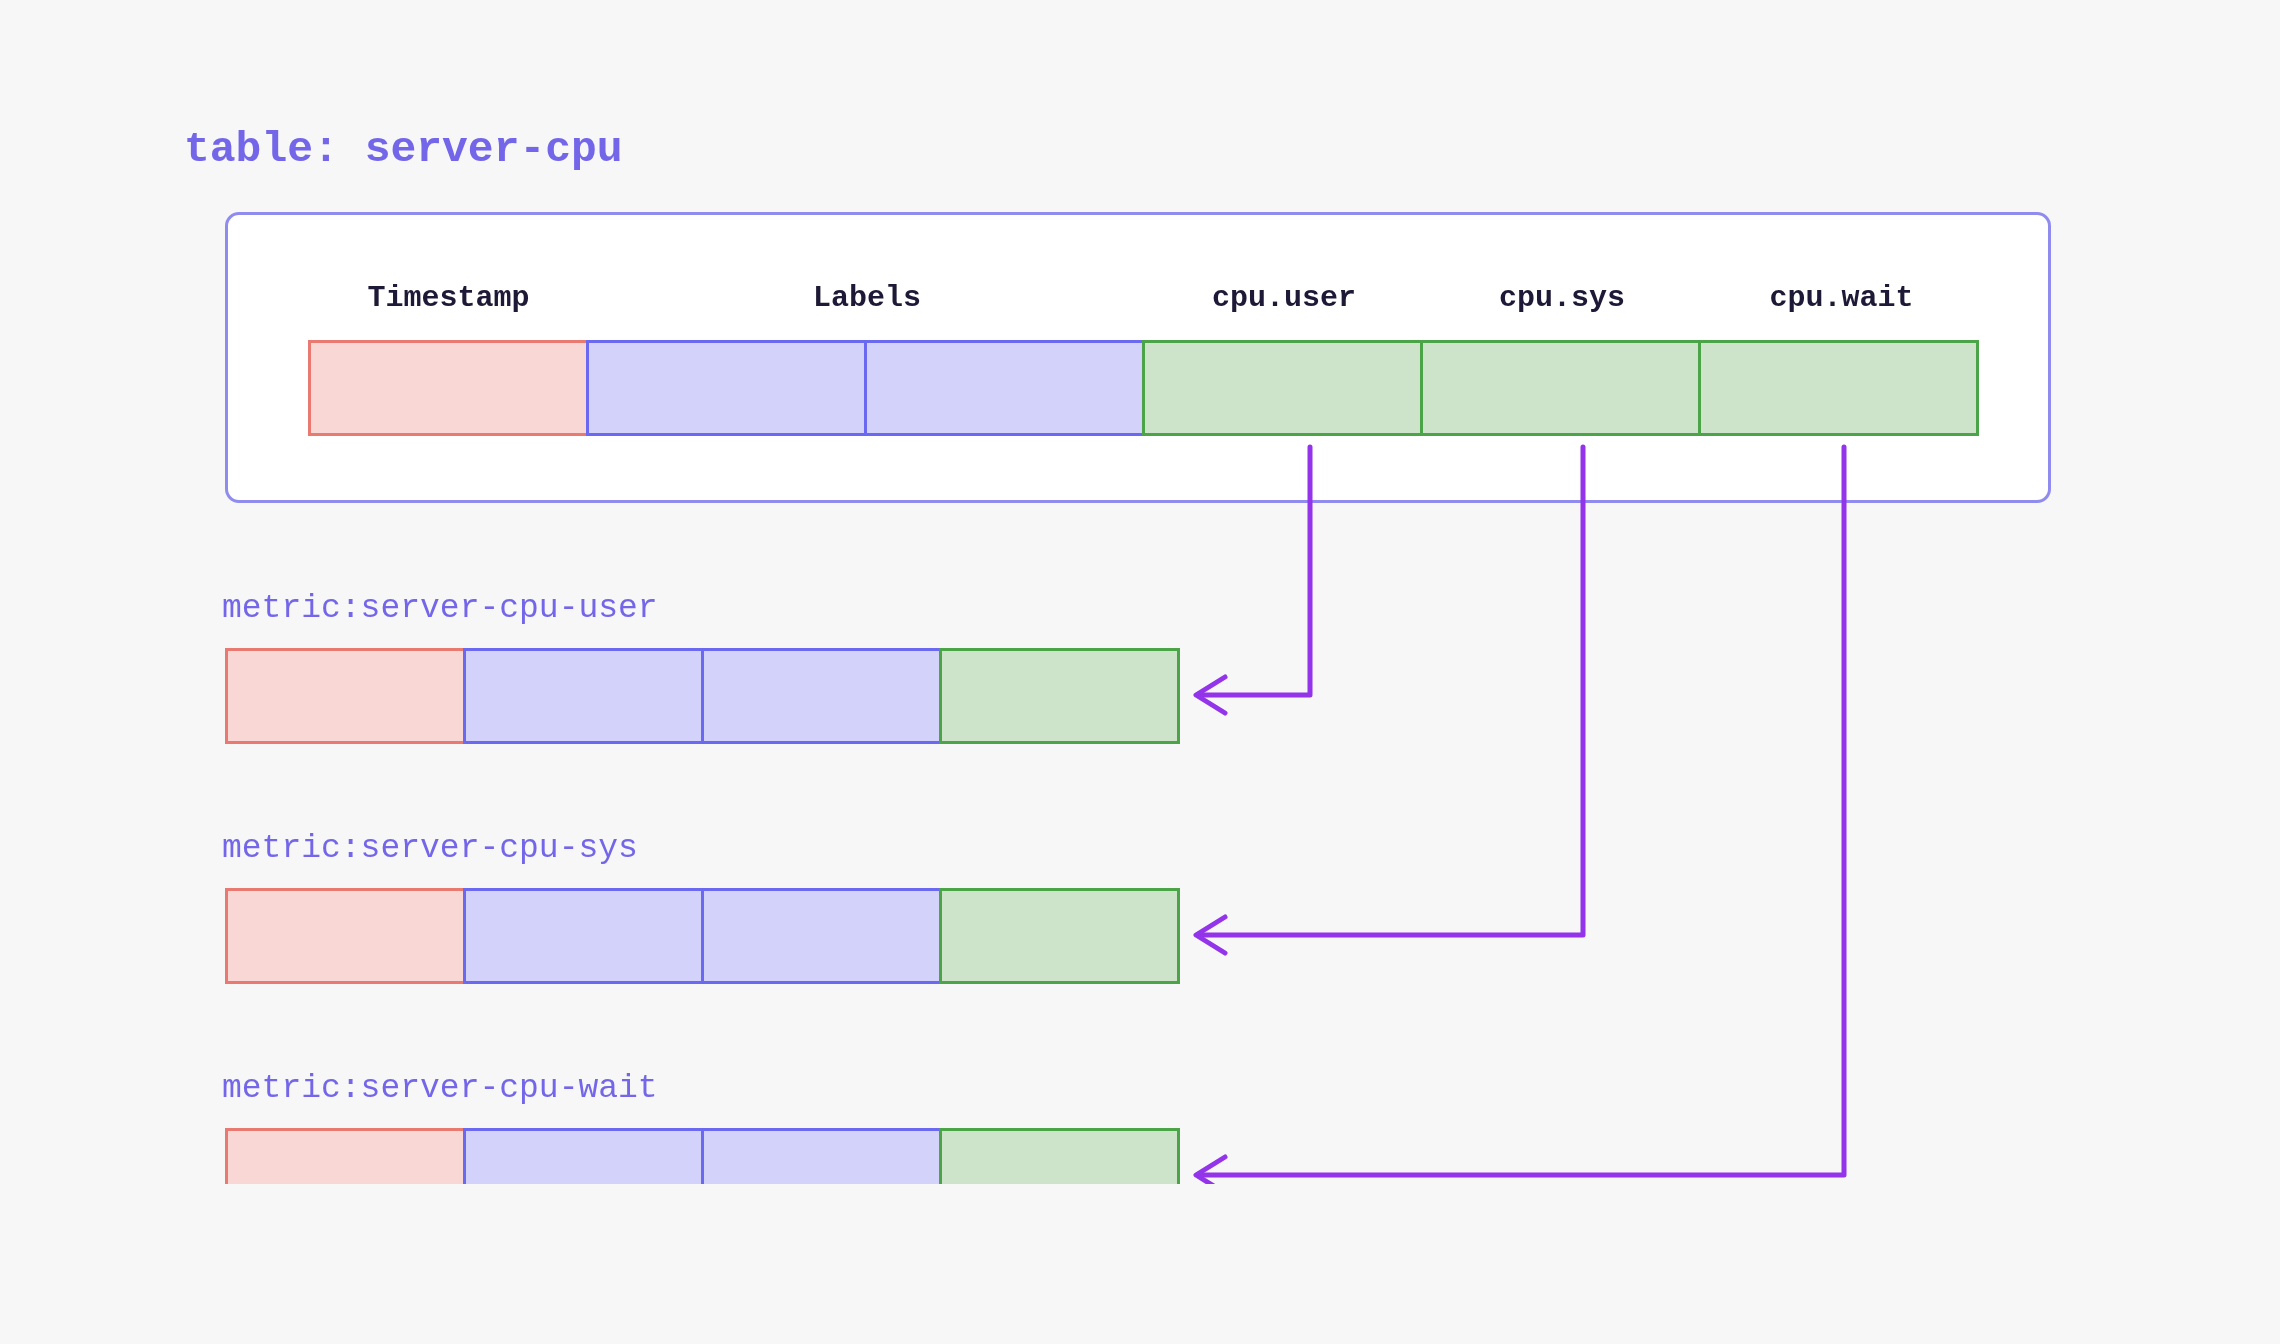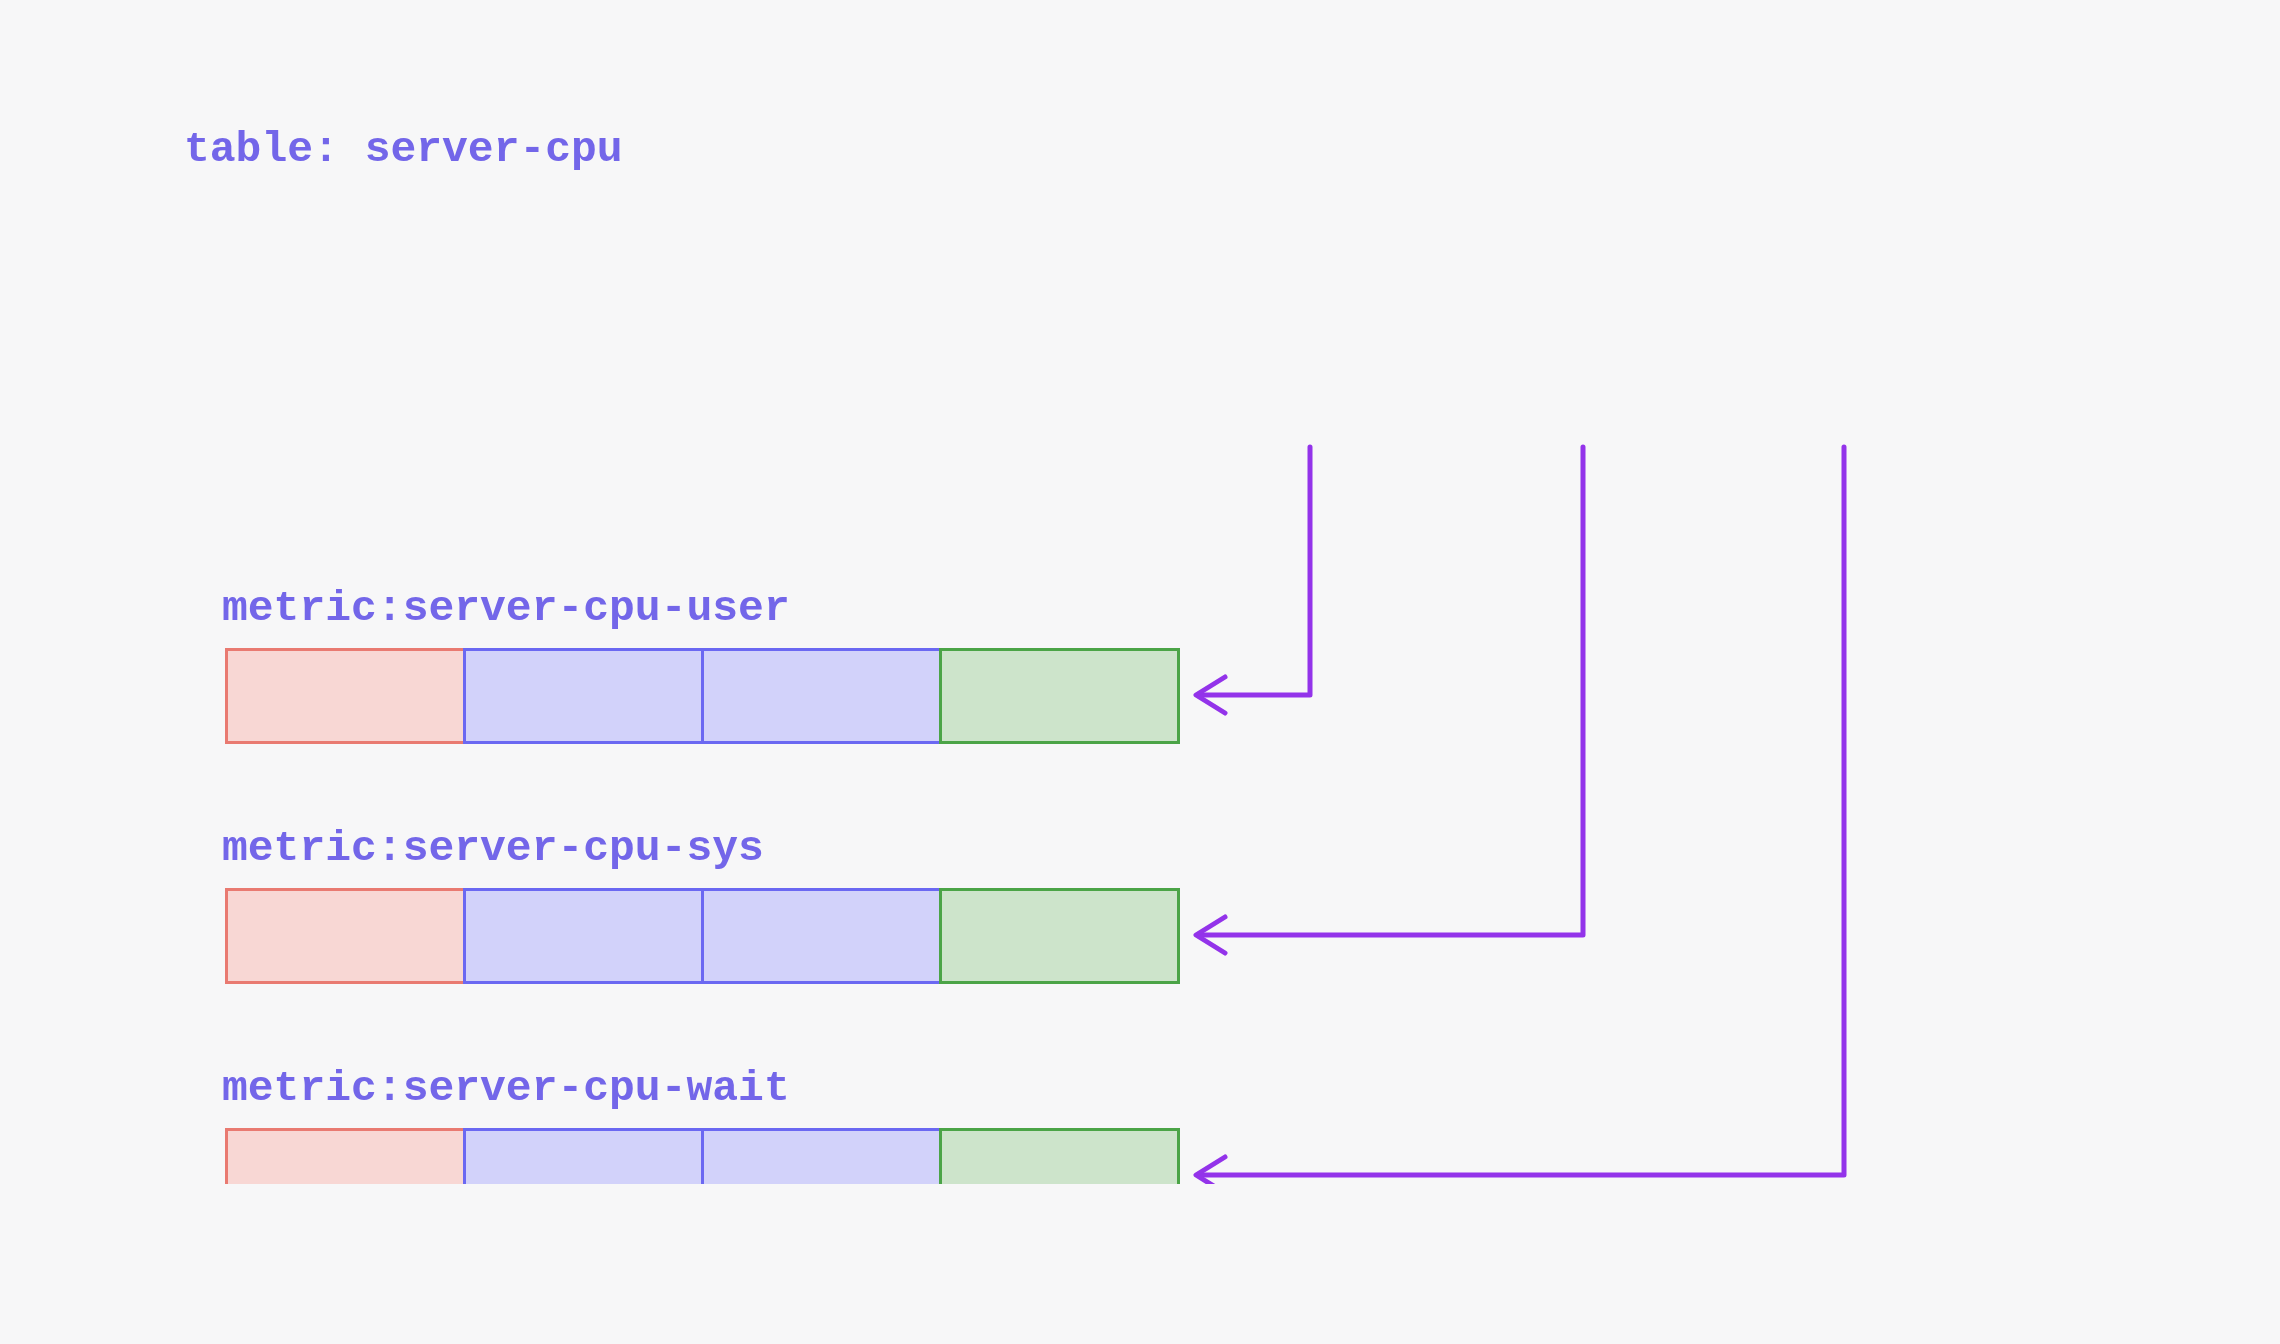--- a/index.html
+++ b/index.html
@@ -35,38 +35,55 @@
   .hdr.w4{width:278px;} .hdr.w5{width:281px;}
   .cell-row{ position:absolute;display:flex; }
   .table-box .cell-row{ left:80px;top:125px; }
   .cell{ height:96px;width:281px; }
   .cell + .cell{ margin-left:-3px; }
   .cell.timestamp{ background:var(--timestamp-fill);border:3px solid var(--timestamp-border); }
   .cell.labels{ background:var(--labels-fill);border:3px solid var(--labels-border); }
   .cell.field{ background:var(--field-fill);border:3px solid var(--field-border); }
   .metric-label{
     position:absolute;left:222px;
-    font-size:43px;font-weight:700;line-height:44px;
+    font-size:33px;font-weight:400;line-height:44px;
     color:var(--title-text);white-space:pre;
   }
   .metric-row{ left:225px; }
   .metric-row .cell{ width:241px; }
   .arrows{ position:absolute;left:0;top:0;pointer-events:none; }
   .arrow{
     fill:none;stroke:var(--arrow);stroke-width:5px;
     stroke-linecap:round;stroke-linejoin:round;
   }
 </style>
 </head>
 <body>
 
 <div class="page">
 
   <div class="title">table: server-cpu</div>
 
+  <div class="table-box">
+    <div class="hdr-row">
+      <div class="hdr w1">Timestamp</div>
+      <div class="hdr w2">Labels</div>
+      <div class="hdr w3">cpu.user</div>
+      <div class="hdr w4">cpu.sys</div>
+      <div class="hdr w5">cpu.wait</div>
+    </div>
+    <div class="cell-row">
+      <div class="cell timestamp"></div>
+      <div class="cell labels"></div>
+      <div class="cell labels"></div>
+      <div class="cell field"></div>
+      <div class="cell field"></div>
+      <div class="cell field"></div>
+    </div>
+  </div>
 
   <div class="metric-label" style="top:587px">metric:server-cpu-user</div>
   <div class="cell-row metric-row" style="top:648px">
     <div class="cell timestamp"></div>
     <div class="cell labels"></div>
     <div class="cell labels"></div>
     <div class="cell field"></div>
   </div>
 
   <div class="metric-label" style="top:827px">metric:server-cpu-sys</div>

